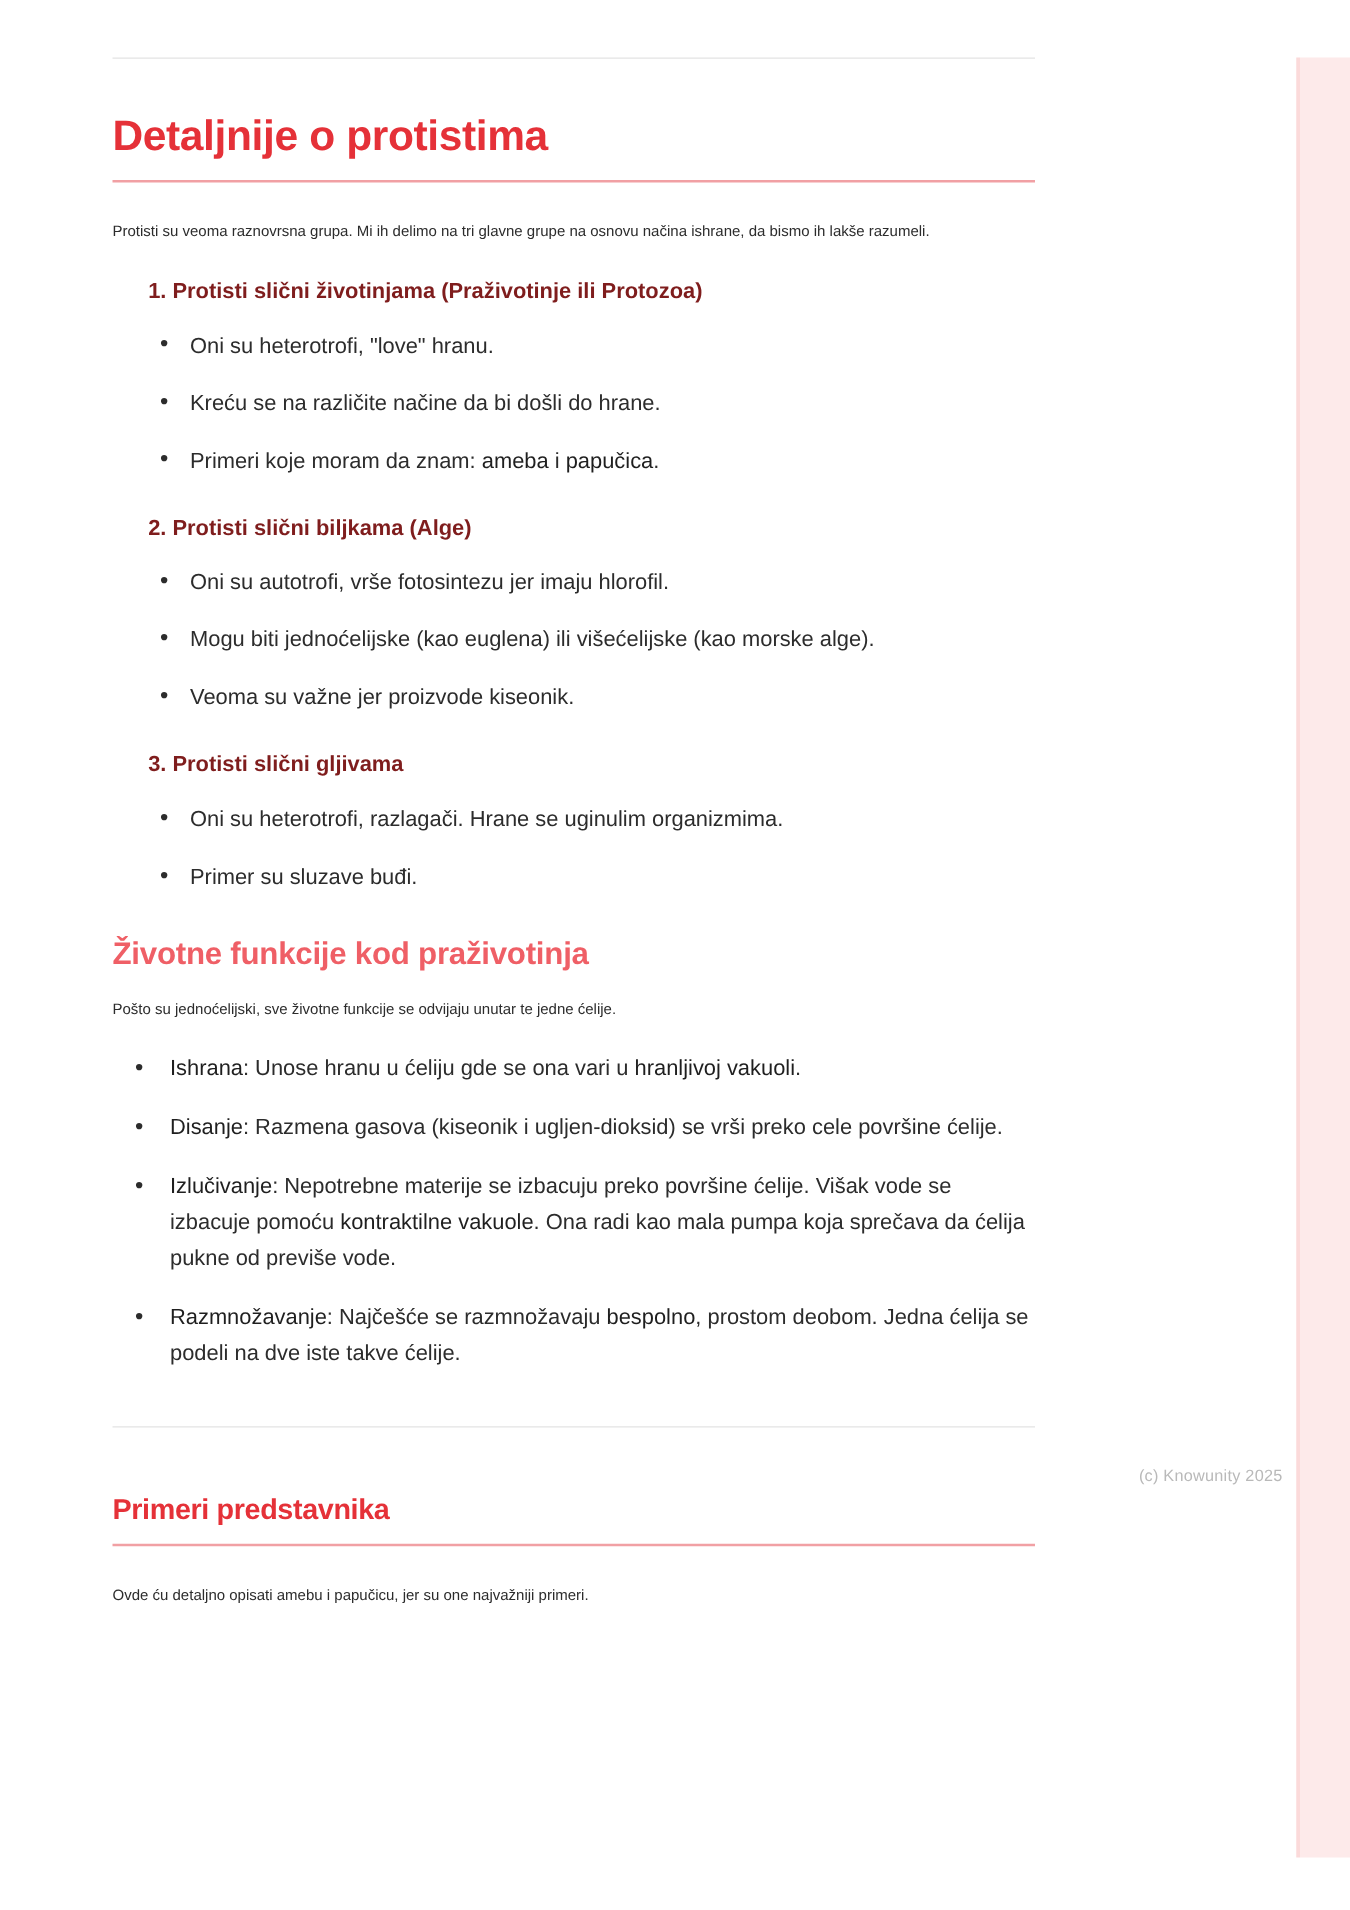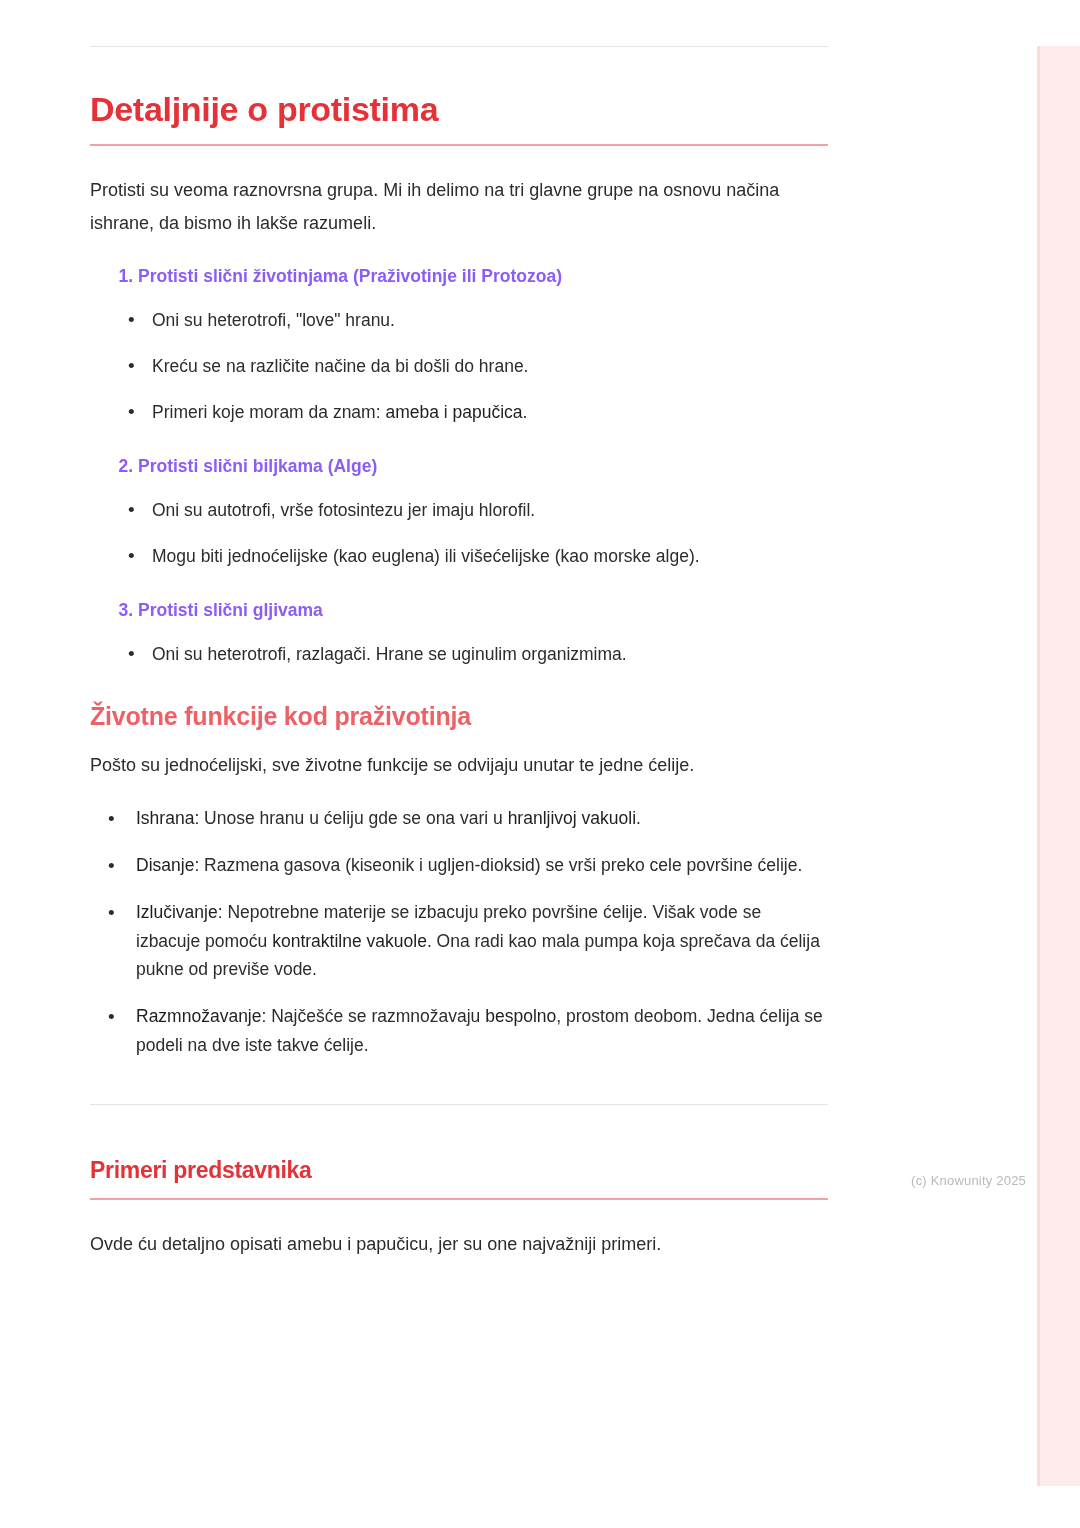--- a/index.html
+++ b/index.html
@@ -60,35 +60,35 @@
     letter-spacing: -0.3px;
   }
 
   .title-rule {
     height: 2px;
     background: #f1a0a4;
     margin-bottom: 28px;
   }
 
   p.body-text {
-    font-size: 18px;
+    font-size: 12px;
     line-height: 1.85;
     color: #2c2c2c;
     margin: 0 0 22px 0;
   }
 
   ol.main-list {
     margin: 0;
     padding-left: 48px;
     list-style-type: decimal;
   }
   ol.main-list > li {
     font-size: 17.5px;
     line-height: 1.7;
-    color: #8b5cf6;
+    color: #7f1d1d;
     font-weight: bold;
     margin-bottom: 12px;
   }
   ol.main-list > li > span.li-title { font-weight: bold; }
 
   ul.sub-list {
     margin: 14px 0 26px 0;
     padding-left: 38px;
     list-style: none;
   }
@@ -194,29 +194,31 @@
     </ul>
 
     <ol class="main-list" start="2">
       <li>
         <span class="li-title">Protisti slični biljkama (Alge)</span>
       </li>
     </ol>
     <ul class="sub-list">
       <li><span>Oni su autotrofi, vrše fotosintezu jer imaju hlorofil.</span></li>
       <li><span>Mogu biti jednoćelijske (kao euglena) ili višećelijske (kao morske alge).</span></li>
+      <li><span>Veoma su važne jer proizvode kiseonik.</span></li>
     </ul>
 
     <ol class="main-list" start="3">
       <li>
         <span class="li-title">Protisti slični gljivama</span>
       </li>
     </ol>
     <ul class="sub-list">
       <li><span>Oni su heterotrofi, razlagači. Hrane se uginulim organizmima.</span></li>
+      <li><span>Primer su sluzave buđi.</span></li>
     </ul>
 
     <h2 class="section-title">Životne funkcije kod praživotinja</h2>
     <p class="body-text">Pošto su jednoćelijski, sve životne funkcije se odvijaju unutar te jedne ćelije.</p>
 
     <ul class="func-list">
       <li><b>Ishrana</b><span>: Unose hranu u ćeliju gde se ona vari u </span><b>hranljivoj vakuoli</b><span>.</span></li>
       <li><b>Disanje</b><span>: Razmena gasova (kiseonik i ugljen-dioksid) se vrši preko cele površine ćelije.</span></li>
       <li><b>Izlučivanje</b><span>: Nepotrebne materije se izbacuju preko površine ćelije. Višak vode se izbacuje pomoću </span><b>kontraktilne vakuole</b><span>. Ona radi kao mala pumpa koja sprečava da ćelija pukne od previše vode.</span></li>
       <li><b>Razmnožavanje</b><span>: Najčešće se razmnožavaju </span><b>bespolno</b><span>, prostom deobom. Jedna ćelija se podeli na dve iste takve ćelije.</span></li>

